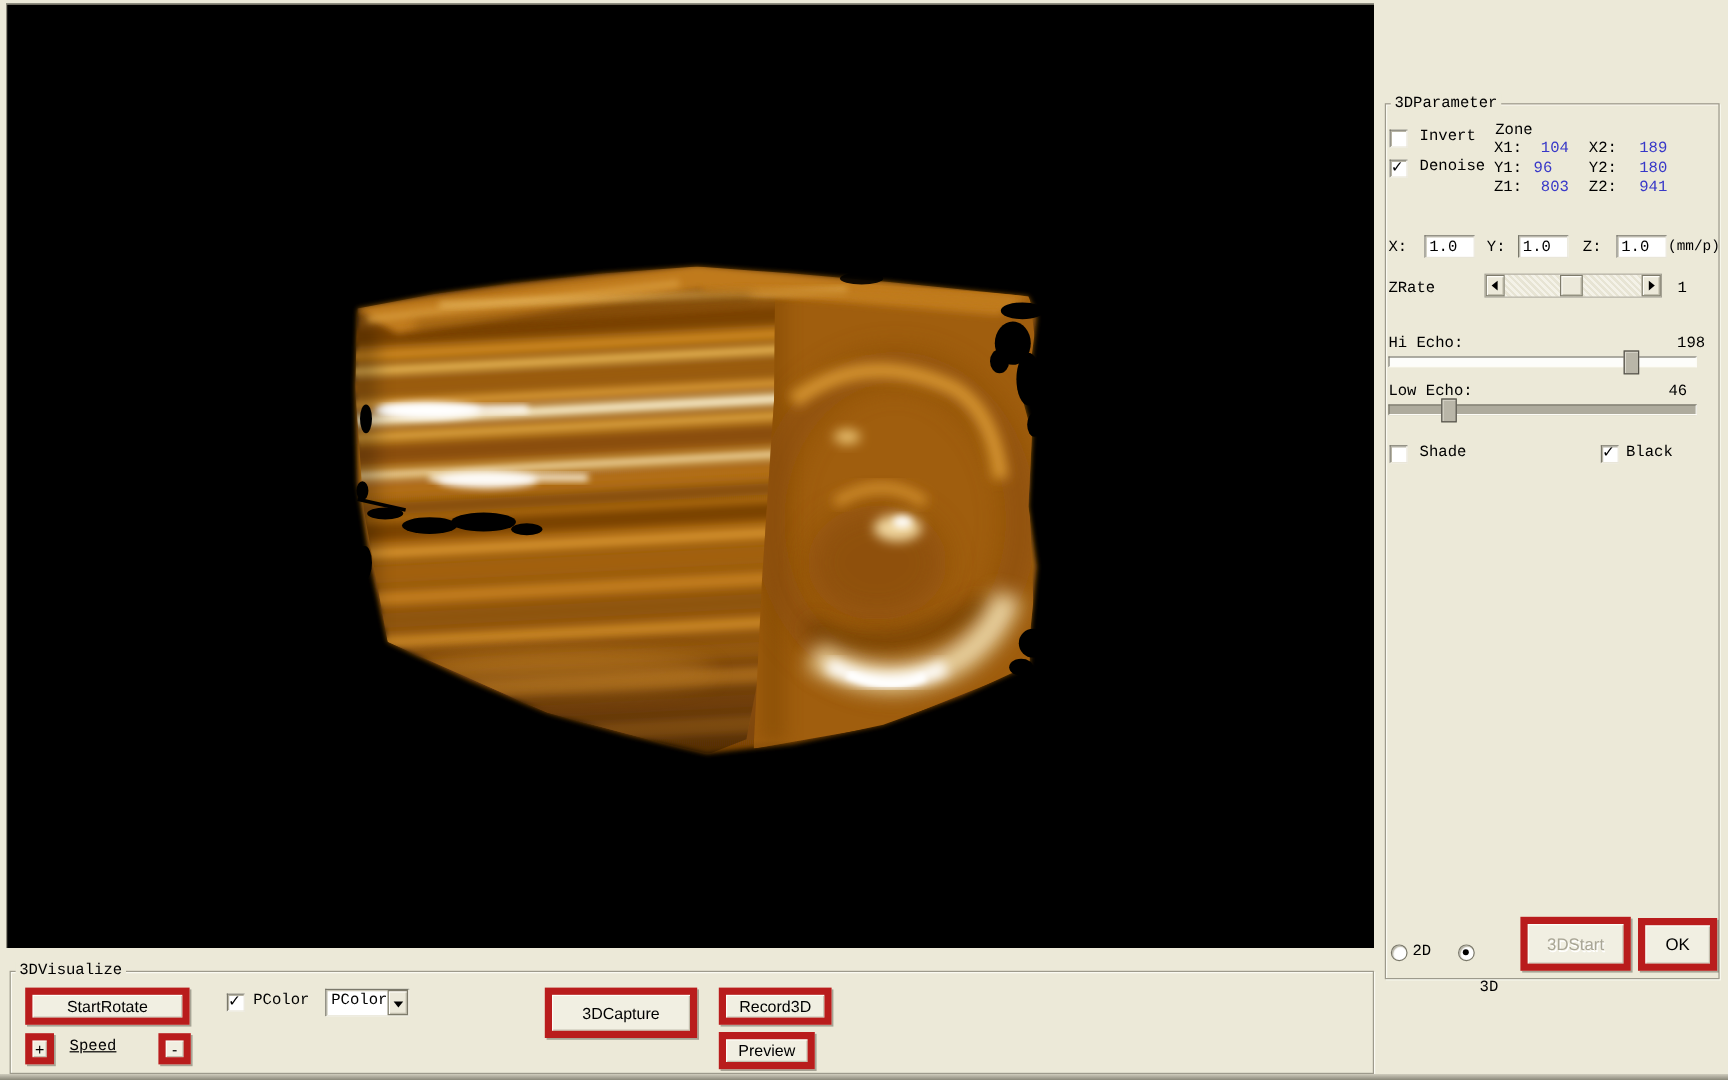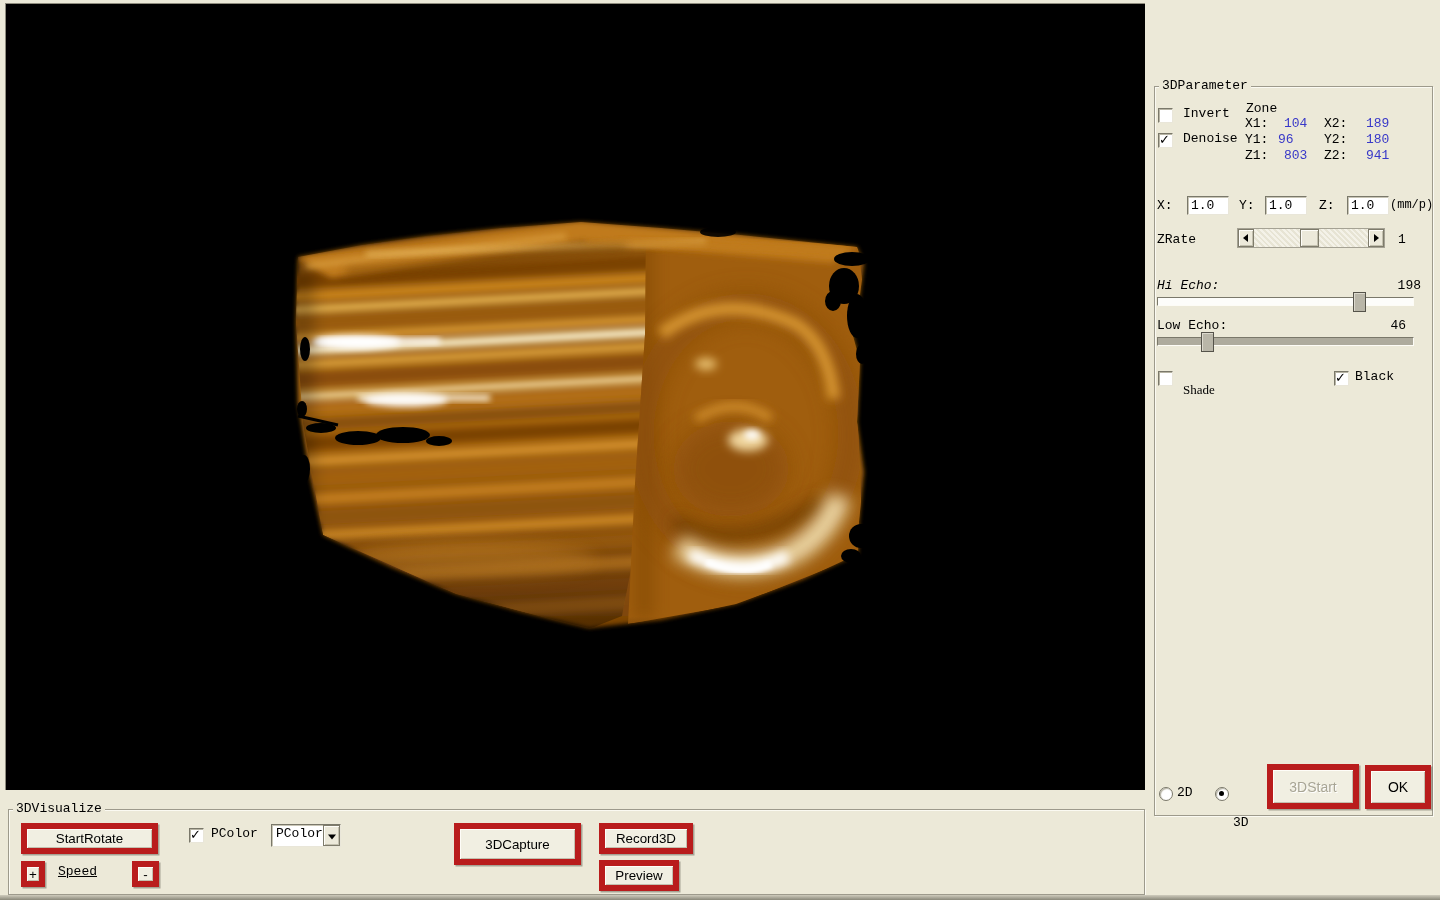--- a/index.html
+++ b/index.html
@@ -271,32 +271,32 @@
       </div>
     <div class="sb-track">
       <div class="sb-thumb" style="left:46px;"></div>
     </div>
     <div class="sb-btn">
         <span class="tri right"></span>
       </div>
   </div>
   <span class="lbl" style="left:243px;top:146px;">1</span>
 
-  <span class="lbl" style="left:2px;top:192px;font-style:italic;">Hi Echo:</span>
+  <span class="lbl" style="left:2px;top:192px;">Hi Echo:</span>
   <span class="lbl val-right" style="left:200px;top:192px;width:66px;">198</span>
   <div class="sl-track" style="left:2px;top:210px;width:255px;"></div>
   <div class="sl-thumb" style="left:198px;top:205px;"></div>
 
   <span class="lbl" style="left:2px;top:232px;">Low Echo:</span>
   <span class="lbl val-right" style="left:188px;top:232px;width:63px;">46</span>
   <div class="sl-track gray" style="left:2px;top:250px;width:255px;"></div>
   <div class="sl-thumb" style="left:46px;top:245px;"></div>
 
   <span class="checkbox" style="left:3px;top:284px;"></span>
-  <span class="lbl" style="left:28px;top:296px;font-family:Liberation Serif, serif;">Shade</span>
+  <span class="lbl" style="left:28px;top:283px;">Shade</span>
   <span class="checkbox on" style="left:179px;top:284px;"></span>
   <span class="lbl" style="left:200px;top:283px;">Black</span>
 
   <span class="radio" style="left:4px;top:700px;"></span>
   <span class="lbl" style="left:22px;top:699px;">2D</span>
   <span class="radio on" style="left:60px;top:700px;"></span>
   <span class="lbl" style="left:78px;top:699px;margin-top:30px;">3D</span>
   <button class="btn disabled" style="left:112px;top:677px;width:92px;height:45px;font-size:14px;">3DStart</button>
   <button class="btn" style="left:210px;top:678px;width:66px;height:44px;font-size:14px;">OK</button>
 </div>

